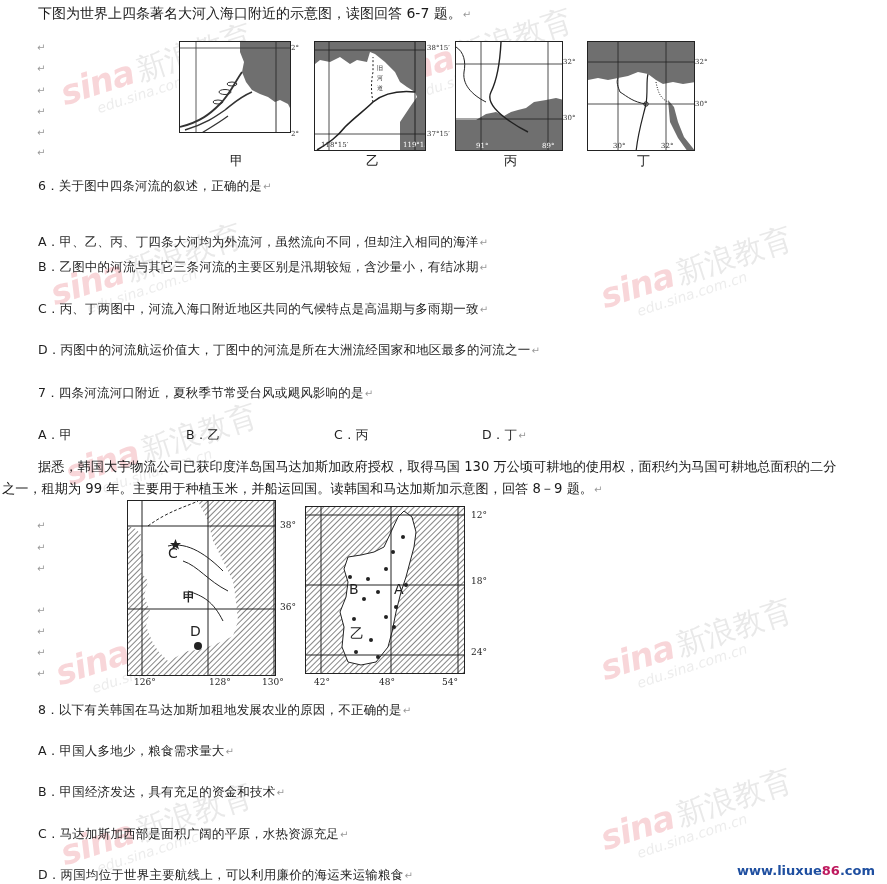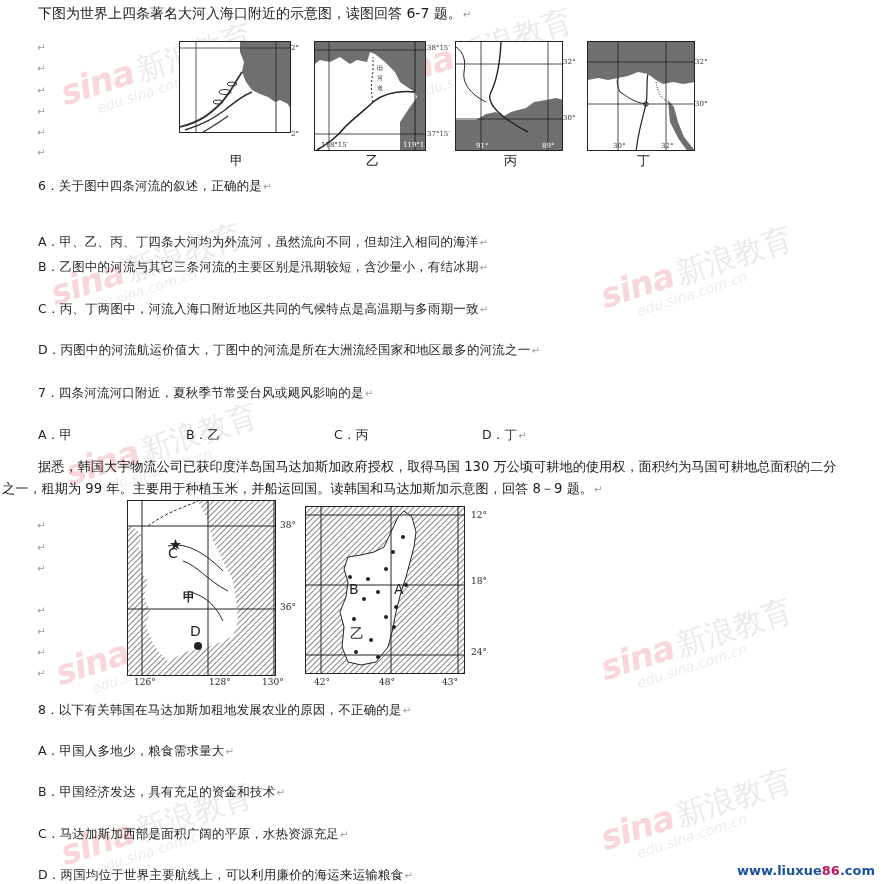--- a/index.html
+++ b/index.html
@@ -215,21 +215,21 @@
   </svg>
   <span class="ticklg" style="left:43px; top:74px; font-size:14px; font-family:'DejaVu Sans',sans-serif;">B</span>
   <span class="ticklg" style="left:88px; top:74px; font-size:14px; font-family:'DejaVu Sans',sans-serif;">A</span>
   <span class="ticklg" style="left:44px; top:118px; font-size:14px; font-family:'DejaVu Sans',sans-serif;">乙</span>
 </div>
 <span class="ticklg" style="left:471px; top:510px;">12°</span>
 <span class="ticklg" style="left:471px; top:576px;">18°</span>
 <span class="ticklg" style="left:471px; top:647px;">24°</span>
 <span class="ticklg" style="left:314px; top:677px;">42°</span>
 <span class="ticklg" style="left:379px; top:677px;">48°</span>
-<span class="ticklg" style="left:442px; top:677px;">43°</span>
+<span class="ticklg" style="left:442px; top:677px;">54°</span>
 
 <div class="line" style="left:38px; top:702px;"><span>8．以下有关韩国在马达加斯加租地发展农业的原因，不正确的是</span><span class="ret">↵</span></div>
 <div class="line" style="left:38px; top:743px;"><span>A．甲国人多地少，粮食需求量大</span><span class="ret">↵</span></div>
 <div class="line" style="left:38px; top:784px;"><span>B．甲国经济发达，具有充足的资金和技术</span><span class="ret">↵</span></div>
 <div class="line" style="left:38px; top:826px;"><span>C．马达加斯加西部是面积广阔的平原，水热资源充足</span><span class="ret">↵</span></div>
 <div class="line" style="left:38px; top:867px;"><span>D．两国均位于世界主要航线上，可以利用廉价的海运来运输粮食</span><span class="ret">↵</span></div>
 
 <div class="brand">
   <div class="url"><span>www.liuxue</span><span class="red">86</span><span>.com</span></div>
 </div>

